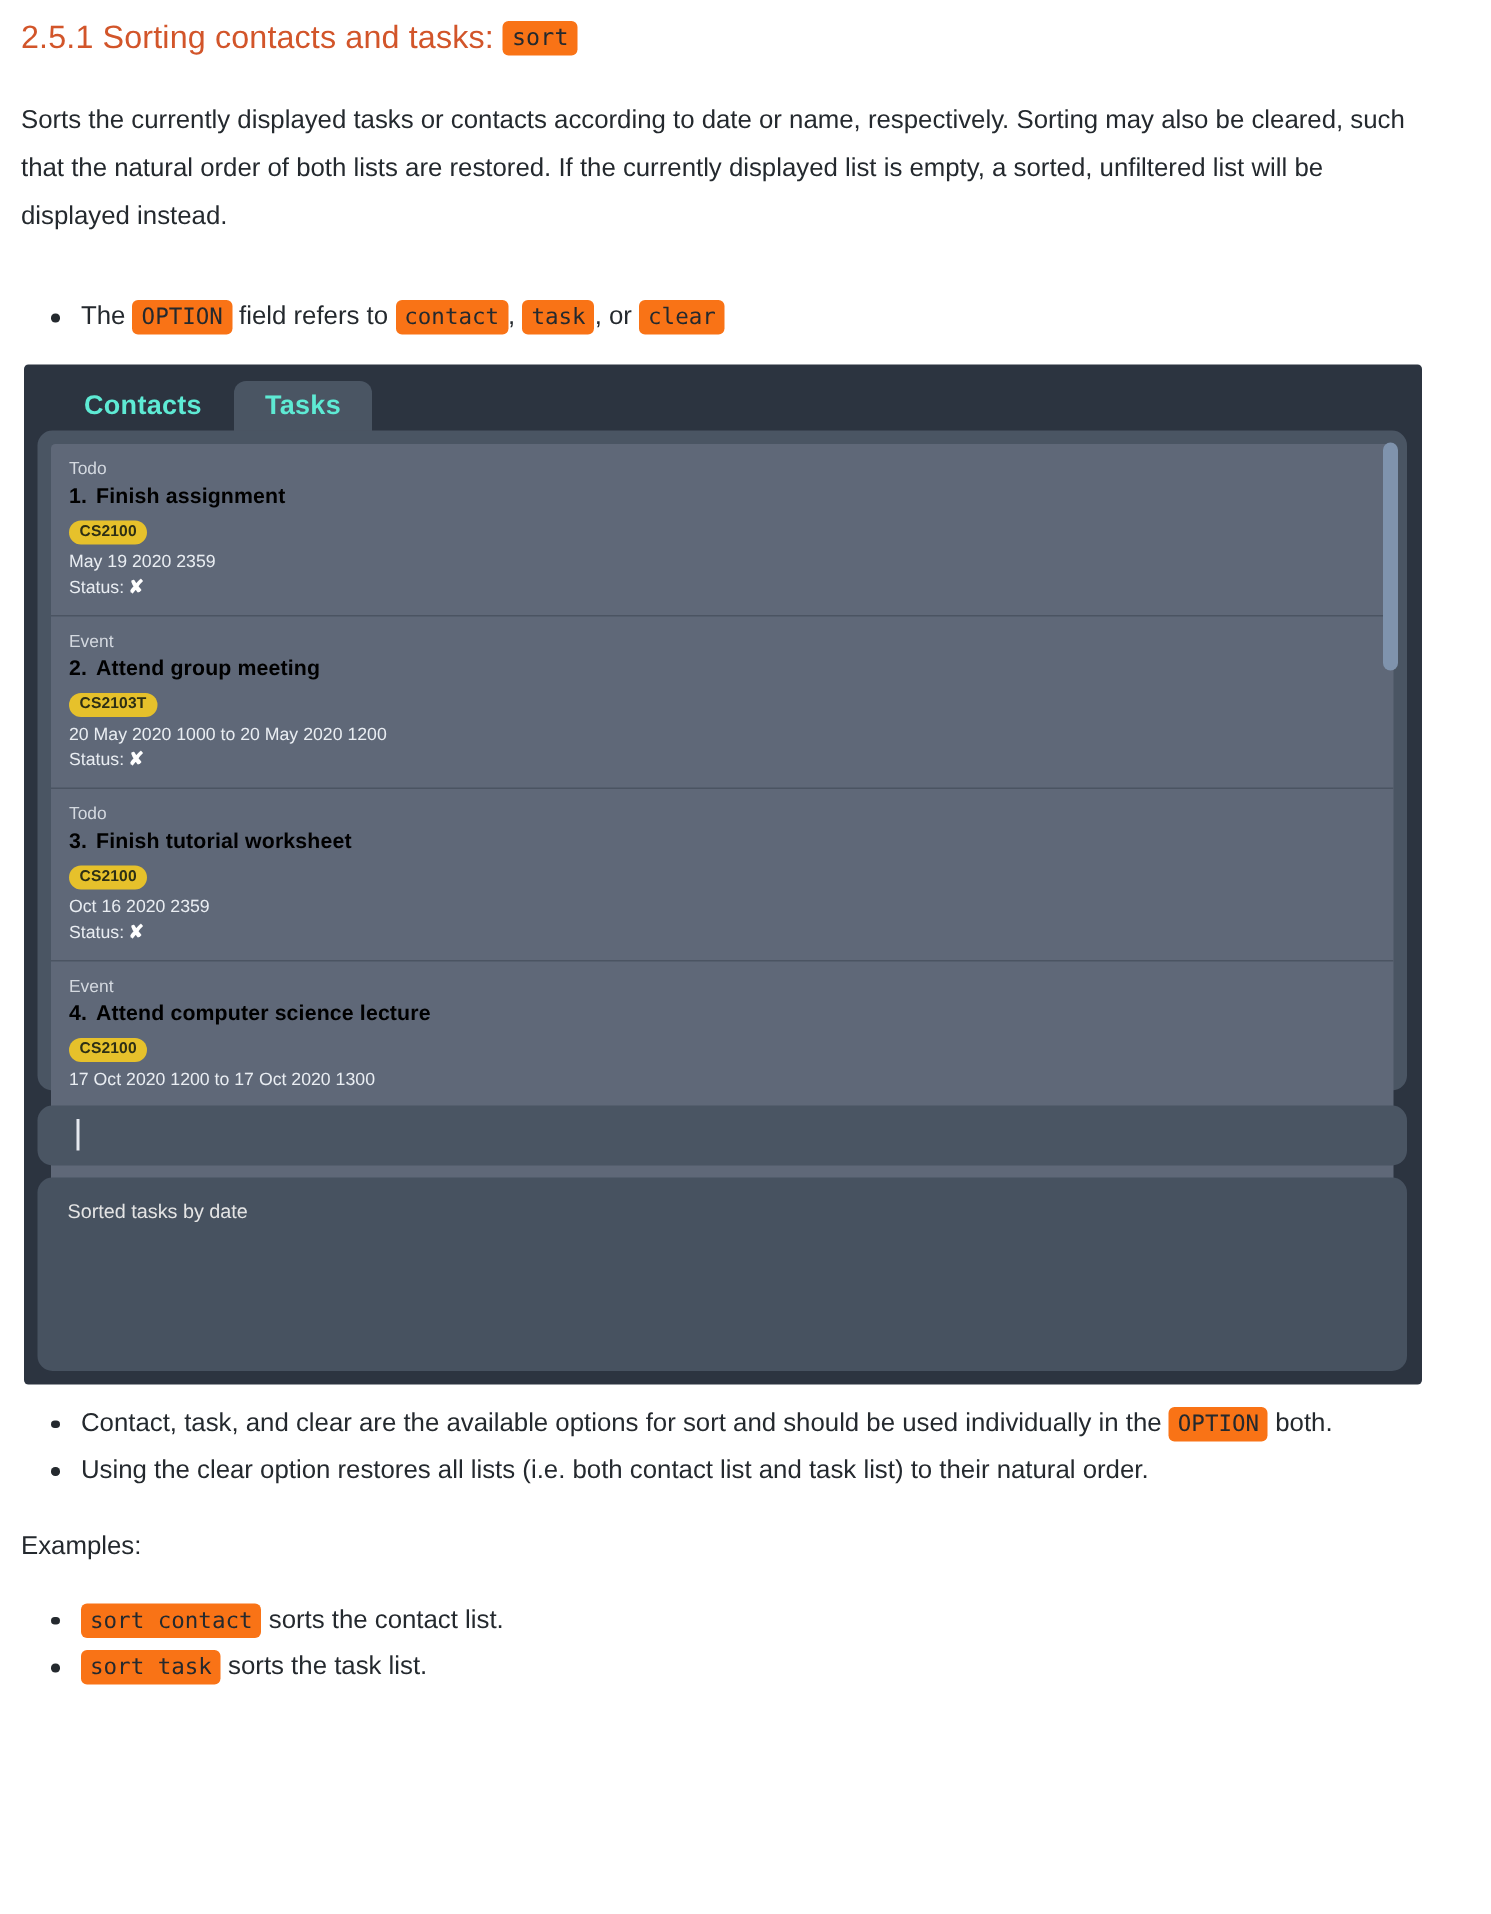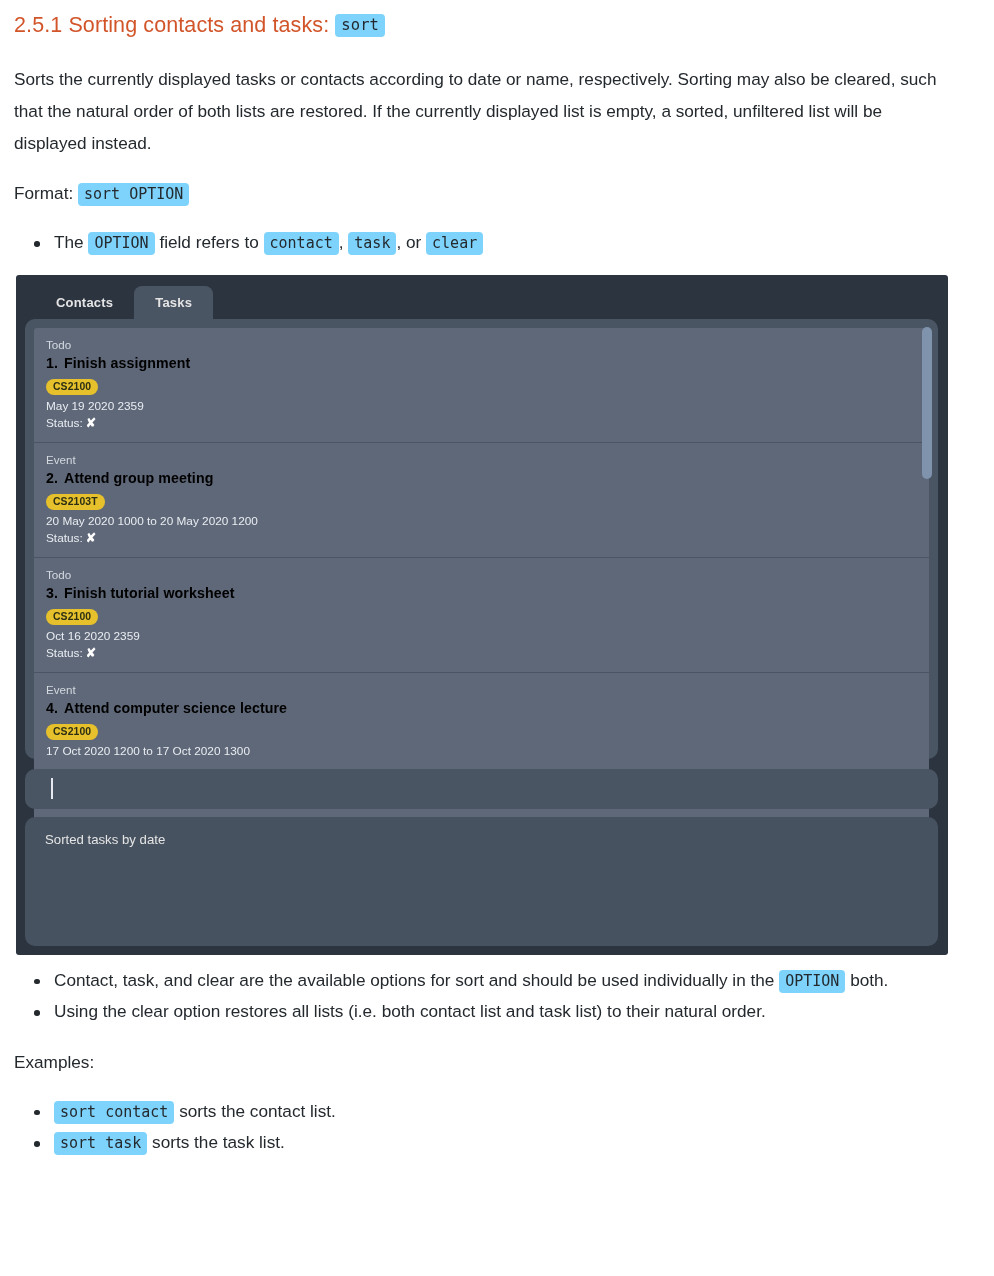--- a/index.html
+++ b/index.html
@@ -23,21 +23,21 @@
     margin: 0;
     padding: 10px 0 0 14px;
     line-height: 30px;
     letter-spacing: 0.1px;
   }
   .section-heading .code-chip { vertical-align: 2px; }
 
   
   .code-chip {
     font-family: "DejaVu Sans Mono", "Liberation Mono", monospace;
-    background: #7dd3fc;
+    background: #f97316;
     color: #24292e;
     border-radius: 4px;
     padding: 2px 6px 3px;
     font-size: 15.5px;
     white-space: pre;
     line-height: 1.2;
   }
   p.para .code-chip, li .code-chip { font-size: 15px; }
 
   
@@ -87,23 +87,23 @@
   }
 
   .tabbar {
     position: absolute;
     left: 19px; top: 9px;
     height: 36px;
     display: flex;
     align-items: flex-end;
   }
   .tab {
-    font-size: 13px;
+    font-size: 18px;
     font-weight: bold;
-    color: #e5e5e5;
+    color: #5eead4;
     padding: 9px 21px 10px;
     border-radius: 8px 8px 0 0;
     line-height: 15px;
     letter-spacing: 0.2px;
   }
   .tab.active { background: #4a5563; }
 
   .list-panel {
     position: absolute;
     left: 9px; top: 44px;
@@ -228,24 +228,20 @@
     <span>2.5.1 Sorting contacts and tasks:</span>
     <span class="code-chip">sort</span>
   </h2>
 
   <div class="gap-lg"></div>
 
   <p class="para">Sorts the currently displayed tasks or contacts according to date or name, respectively. Sorting may also be cleared, such that the natural order of both lists are restored. If the currently displayed list is empty, a sorted, unfiltered list will be displayed instead.</p>
 
   <div class="gap-md"></div>
 
-  <p class="para">
-    <span>Format:</span>
-    <span class="code-chip">sort OPTION</span>
-  </p>
 
   <div class="gap-md"></div>
 
   <ul class="bullets">
     <li>
       <span>The</span>
       <span class="code-chip">OPTION</span>
       <span>field refers to</span>
       <span class="code-chip">contact</span><span>,</span>
       <span class="code-chip">task</span><span>, or</span>

